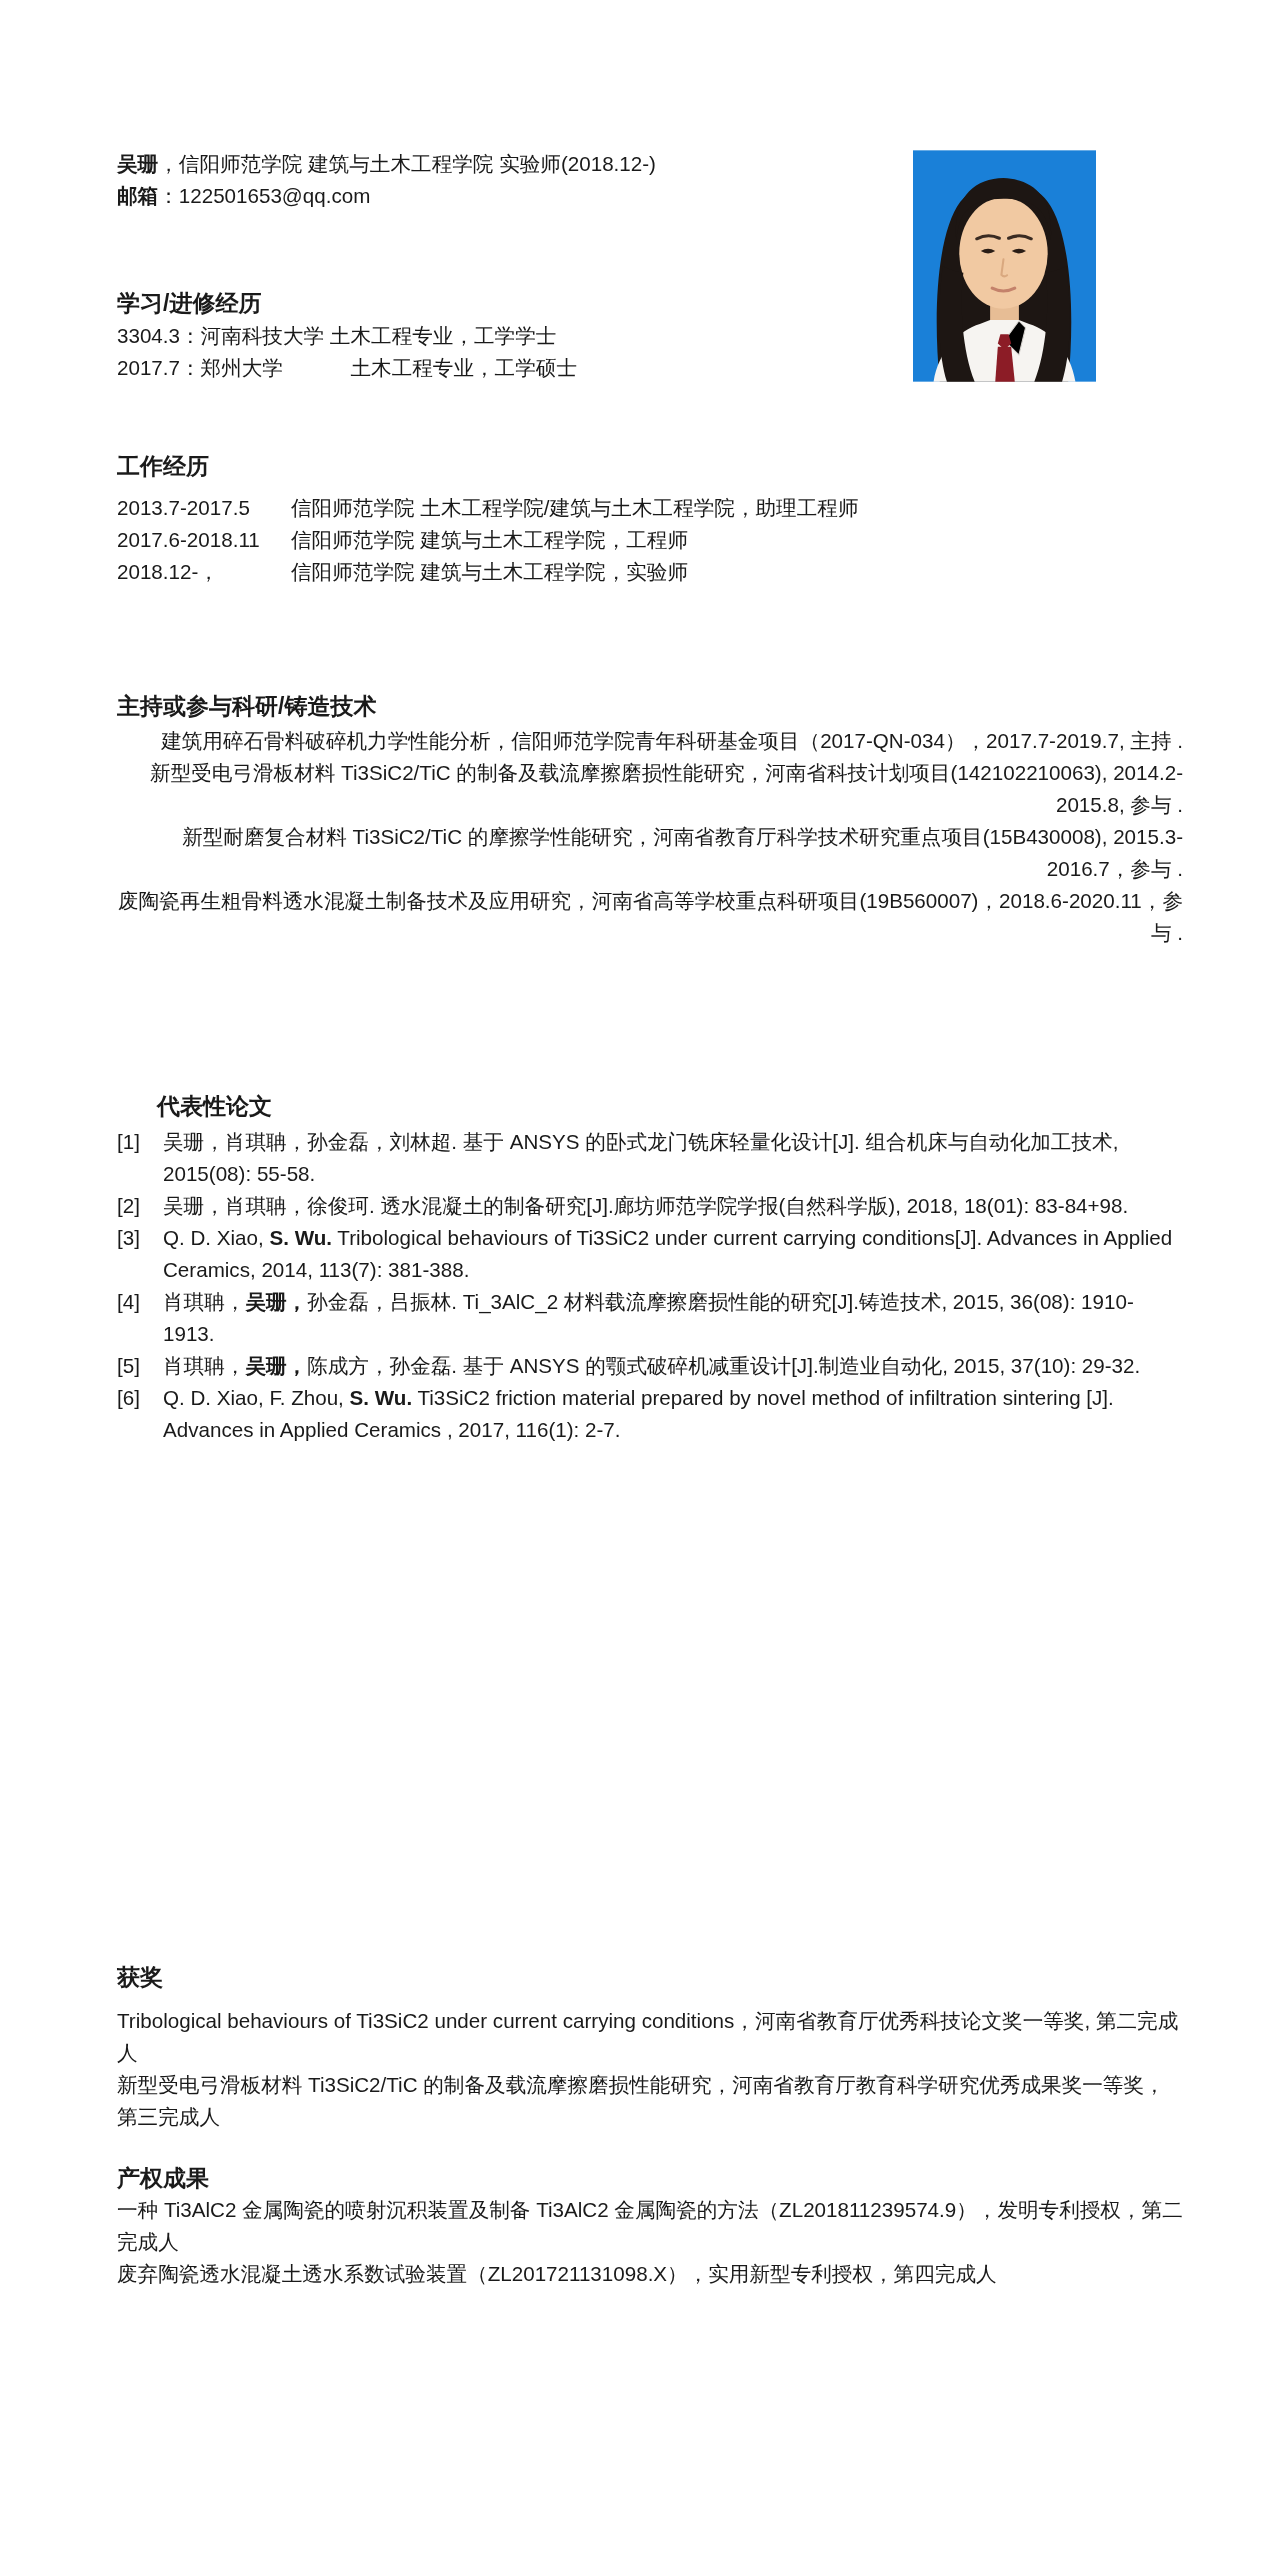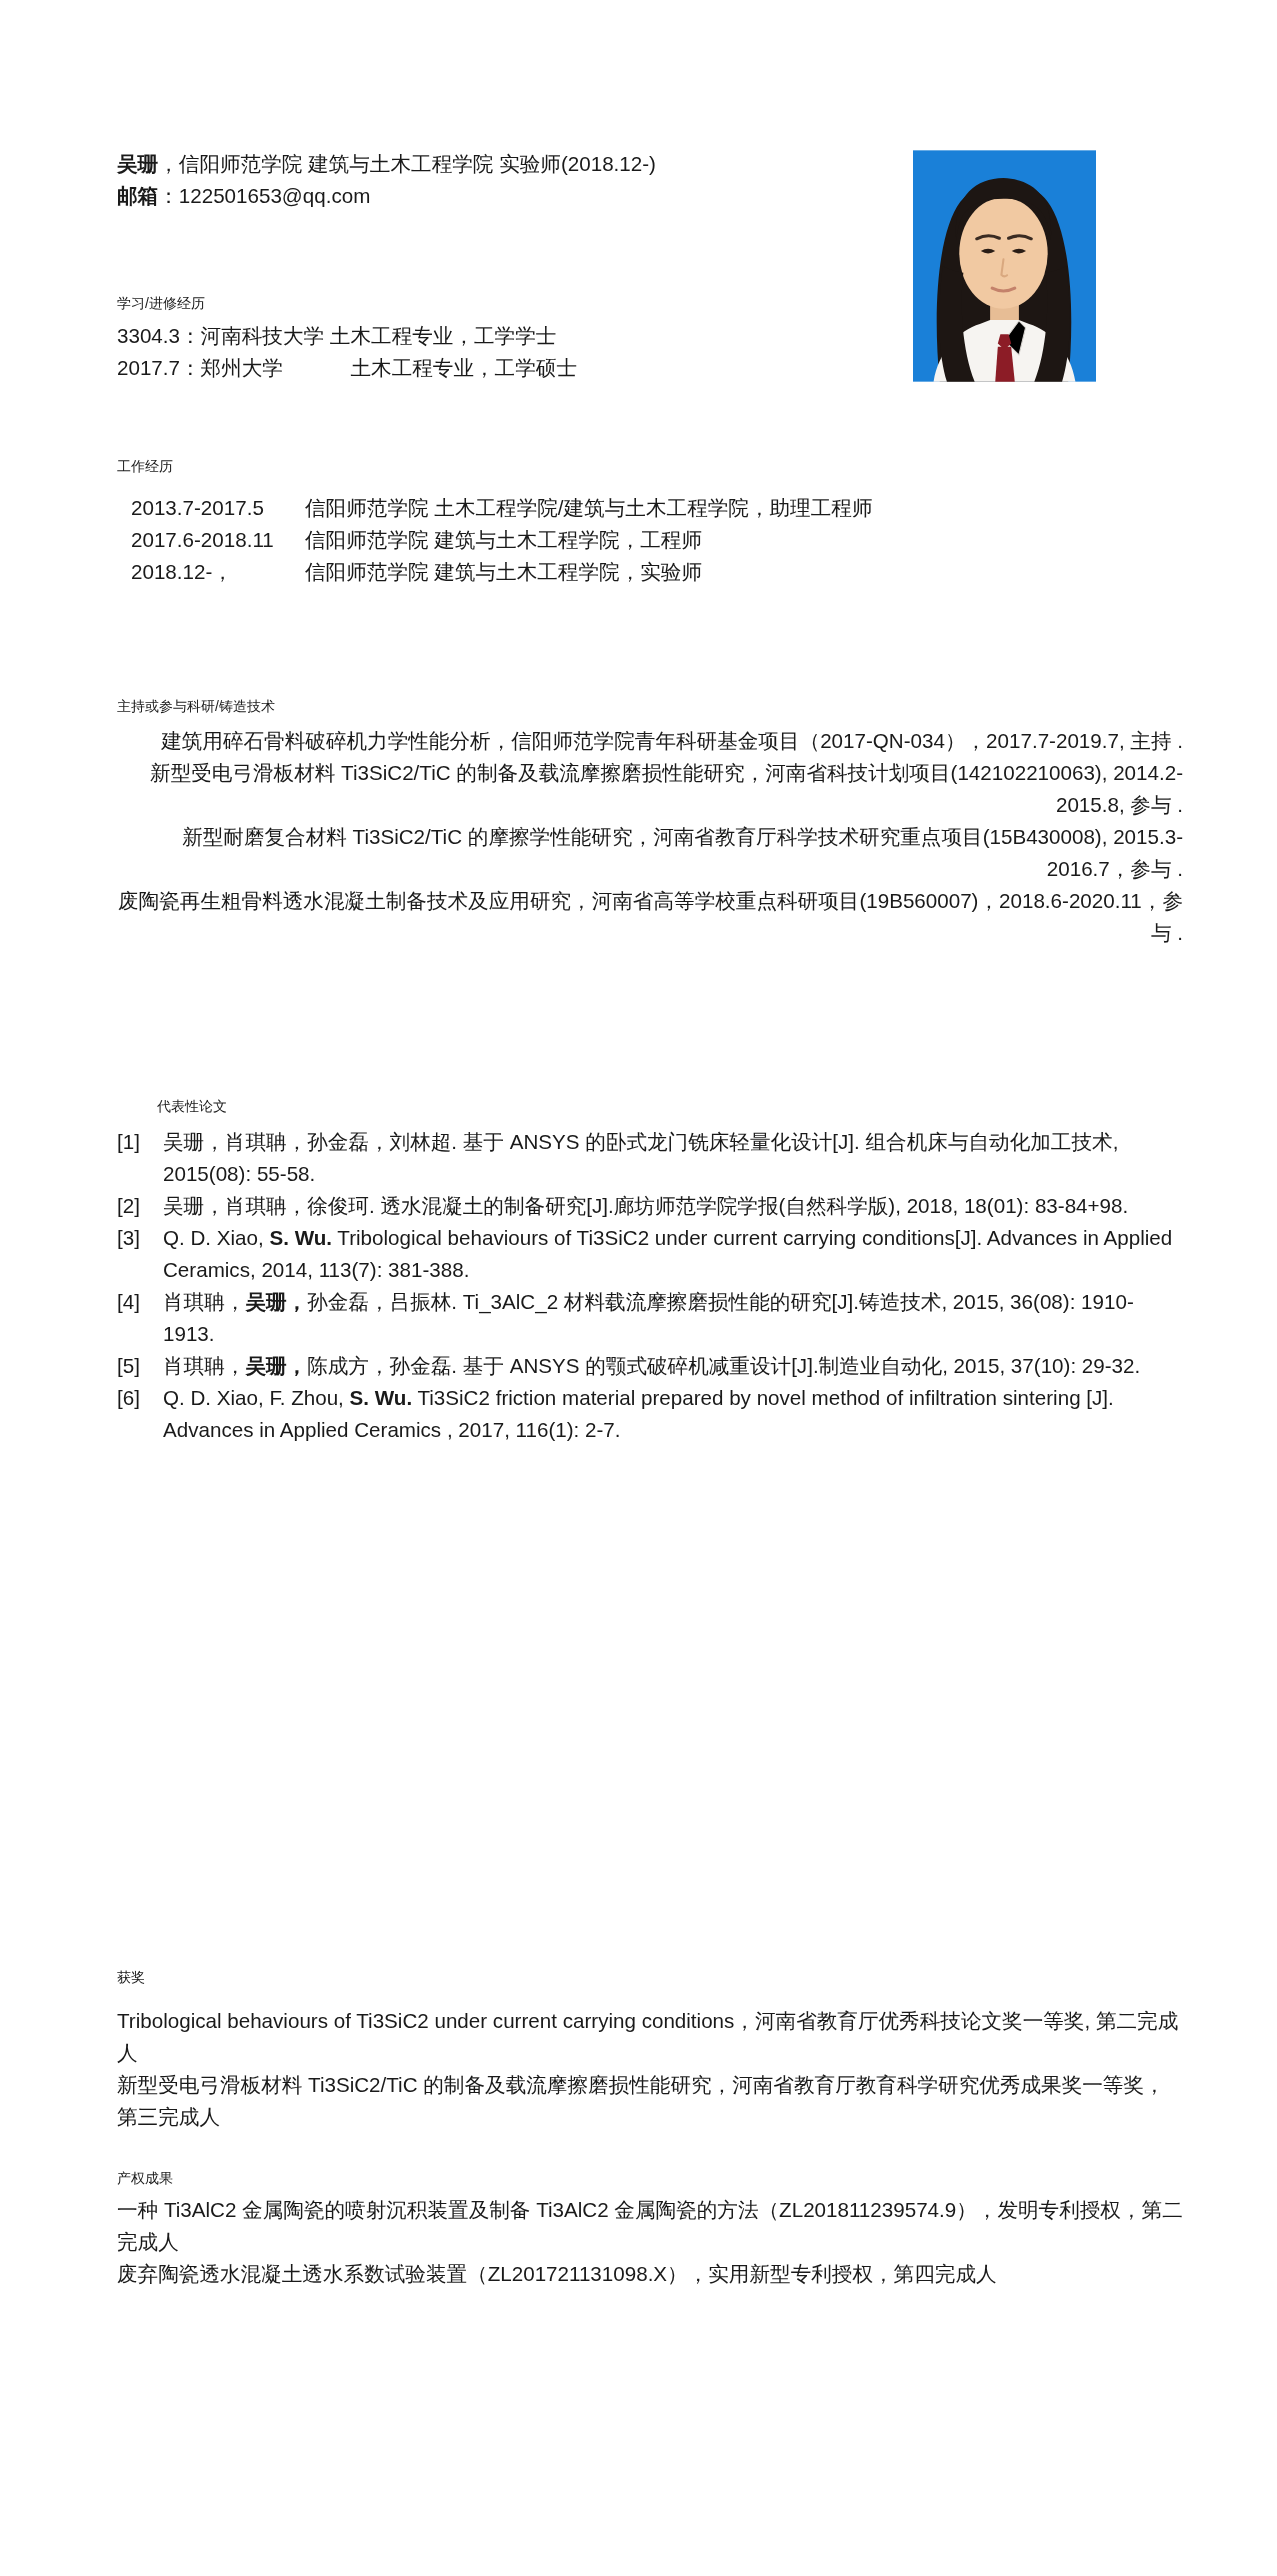--- a/index.html
+++ b/index.html
@@ -8,30 +8,30 @@
     width:1278px;
     height:3614px;
     background:#ffffff;
     font-family:"Liberation Sans","DejaVu Sans",sans-serif;
     font-size:20.6px;
     line-height:32px;
     color:#1a1a1a;
     overflow:hidden;
   }
   .abs{position:absolute;left:117px;width:1066px;}
-  .heading{font-weight:normal;font-size:14px;line-height:32px;}
+  .heading{font-weight:bold;font-size:23px;line-height:32px;}
   .b{font-weight:bold;text-align:center;}
   #header-block{top:148px;width:783px;}
   #photo-block{left:913px;top:150px;width:183px;height:232px;}
   #edu-heading{top:287px;}
   #edu-items{top:320px;}
   #work-heading{top:450px;}
   #work-rows{top:492px;}
   .work-row{display:flex;}
-  .w-period{width:174px;flex:0 0 174px;margin-left:14px;}
+  .w-period{width:174px;flex:0 0 174px;}
   .w-detail{flex:1;}
   #proj-heading{top:690px;}
   #proj-items{top:725px;text-align:right;}
   #papers-heading{top:1090px;margin-left:40px;}
   #papers-items{top:1126px;}
   .paper{position:relative;padding-left:46px;}
   .paper-marker{position:absolute;left:0;top:0;}
   #awards-heading{top:1961px;}
   #awards-items{top:1993px;margin-top:12px;}
   #patents-heading{top:2162px;}

